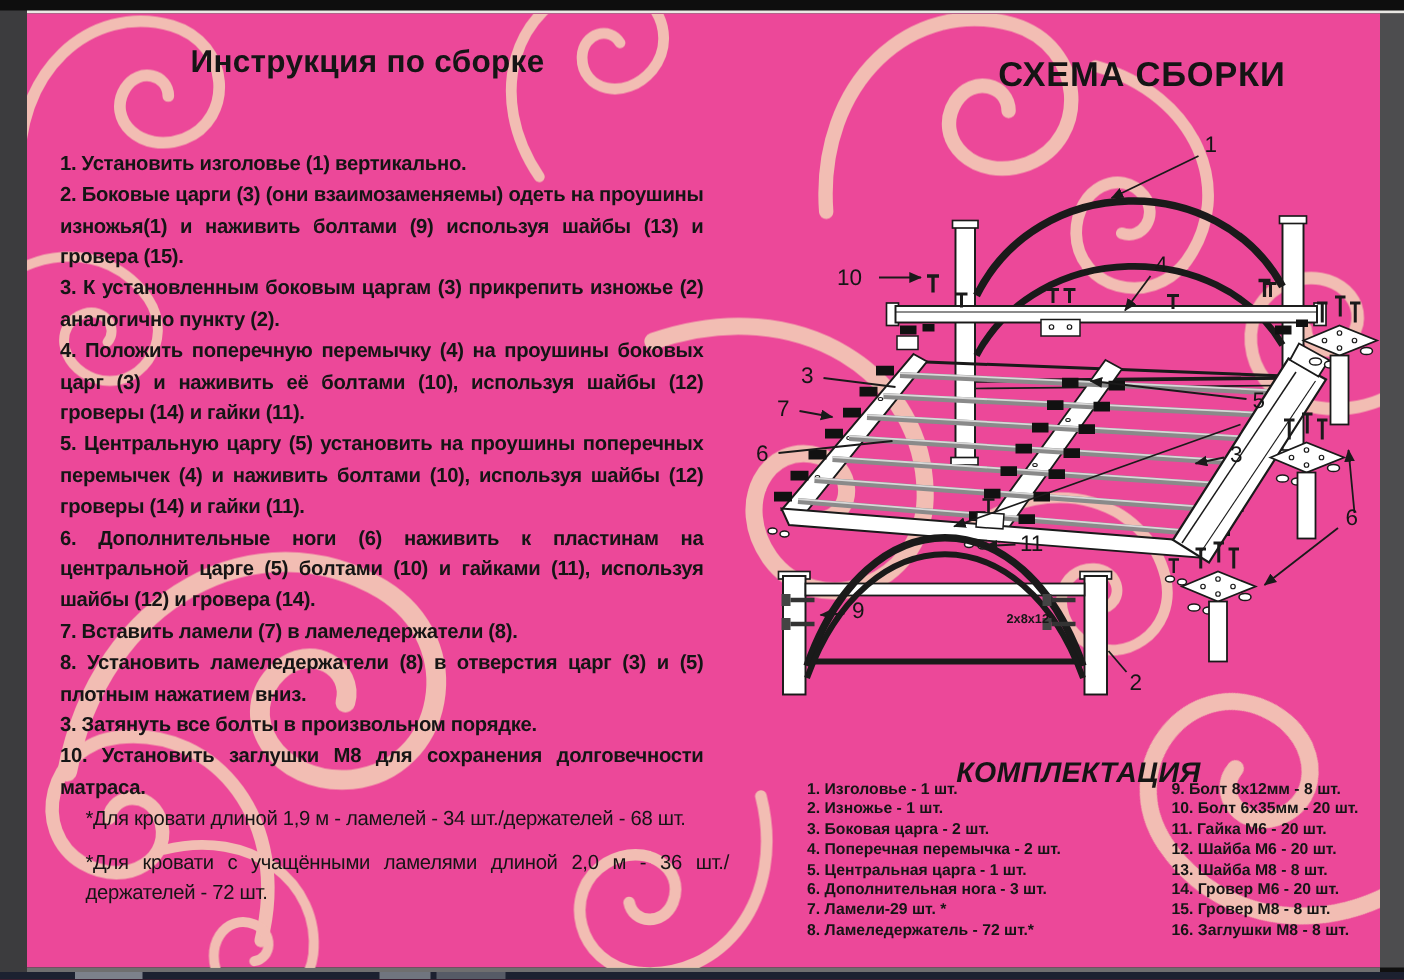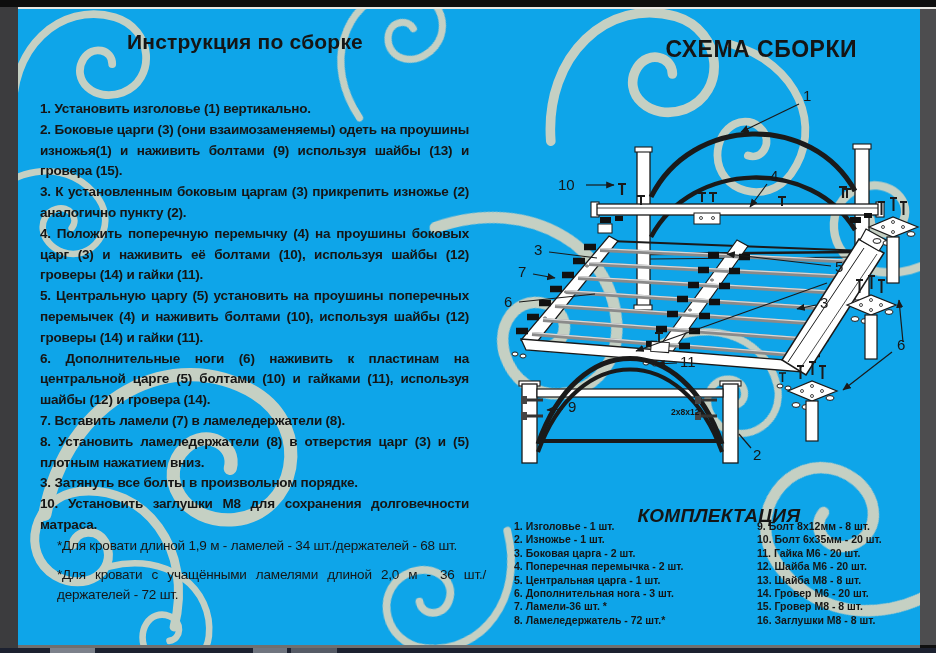--- a/index.html
+++ b/index.html
@@ -2,37 +2,37 @@
 <html><head>
 <meta charset="utf-8">
 <style>
   html,body{margin:0;padding:0;background:#101010;}
   .screen{position:relative;width:936px;height:653px;overflow:hidden;
           font-family:"Liberation Sans","DejaVu Sans",sans-serif;color:#151515;}
   .topbar{position:absolute;left:0;top:0;width:936px;height:7px;background:#0e0e0e;}
   .topline{position:absolute;left:18px;top:7px;width:918px;height:2px;background:#eae8e4;}
   .lstrip{position:absolute;left:0;top:7px;width:18px;height:641px;background:#3c3c3e;}
   .rstrip{position:absolute;left:920px;top:9px;width:16px;height:636px;background:#4d4d4f;}
-  .page{position:absolute;left:18px;top:9px;width:902px;height:636px;background:#0ea5e9;overflow:hidden;}
+  .page{position:absolute;left:18px;top:9px;width:902px;height:636px;background:#ec4899;overflow:hidden;}
   .bottomline{position:absolute;left:18px;top:645px;width:902px;height:3px;background:#6f6f6f;}
   .taskbar{position:absolute;left:0;top:648px;width:936px;height:5px;background:#1c2130;}
   .tseg{position:absolute;top:0;height:5px;}
   .orn{position:absolute;left:0;top:0;pointer-events:none;}
   .title-main{position:absolute;left:12px;top:21px;width:430px;text-align:center;
               font-size:21px;font-weight:700;letter-spacing:.2px;}
   .steps{position:absolute;left:22px;top:90px;width:429px;font-size:13.5px;font-weight:700;
          line-height:20.8px;text-align:justify;letter-spacing:-.2px;}
   .notes{position:absolute;left:39px;top:527px;width:429px;font-size:13.5px;font-weight:400;
          line-height:20px;text-align:justify;letter-spacing:-.2px;}
   .note{margin-bottom:9px;}
   .schema-title{position:absolute;left:539px;top:27px;width:300px;text-align:right;
                 font-size:23px;font-weight:700;letter-spacing:.5px;}
   .parts-title{position:absolute;left:551px;top:496px;width:300px;text-align:center;
                font-size:19px;font-weight:700;letter-spacing:.3px;font-style:italic;}
-  .pcol{position:absolute;top:511px;font-size:10.5px;font-weight:700;line-height:13.4px;}
+  .pcol{position:absolute;top:511px;font-size:10.5px;font-weight:700;line-height:13.4px;margin-left:24px;}
   .pcol.l{left:496px;width:245px;}
   .pcol.r{left:739px;width:180px;}
   .diagram{position:absolute;left:470px;top:69px;width:446px;height:392px;}
   .diagram text{font-family:"Liberation Sans","DejaVu Sans",sans-serif;font-size:15px;
                 font-weight:500;fill:#161616;}
   .diagram text.sz{font-size:8.5px;font-weight:700;}
 </style>
 </head>
 <body>
 
@@ -252,21 +252,21 @@
 
     <div class="parts-title">КОМПЛЕКТАЦИЯ</div>
 
     <div class="pcol l">
       <div class="part">1. Изголовье - 1 шт.</div>
       <div class="part">2. Изножье - 1 шт.</div>
       <div class="part">3. Боковая царга - 2 шт.</div>
       <div class="part">4. Поперечная перемычка - 2 шт.</div>
       <div class="part">5. Центральная царга - 1 шт.</div>
       <div class="part">6. Дополнительная нога - 3 шт.</div>
-      <div class="part">7. Ламели-36 шт. *</div>
+      <div class="part">7. Ламели-29 шт. *</div>
       <div class="part">8. Ламеледержатель - 72 шт.*</div>
     </div>
 
     <div class="pcol r">
       <div class="part">9. Болт 8х12мм - 8 шт.</div>
       <div class="part">10. Болт 6х35мм - 20 шт.</div>
       <div class="part">11. Гайка М6 - 20 шт.</div>
       <div class="part">12. Шайба М6 - 20 шт.</div>
       <div class="part">13. Шайба М8 - 8 шт.</div>
       <div class="part">14. Гровер М6 - 20 шт.</div>

